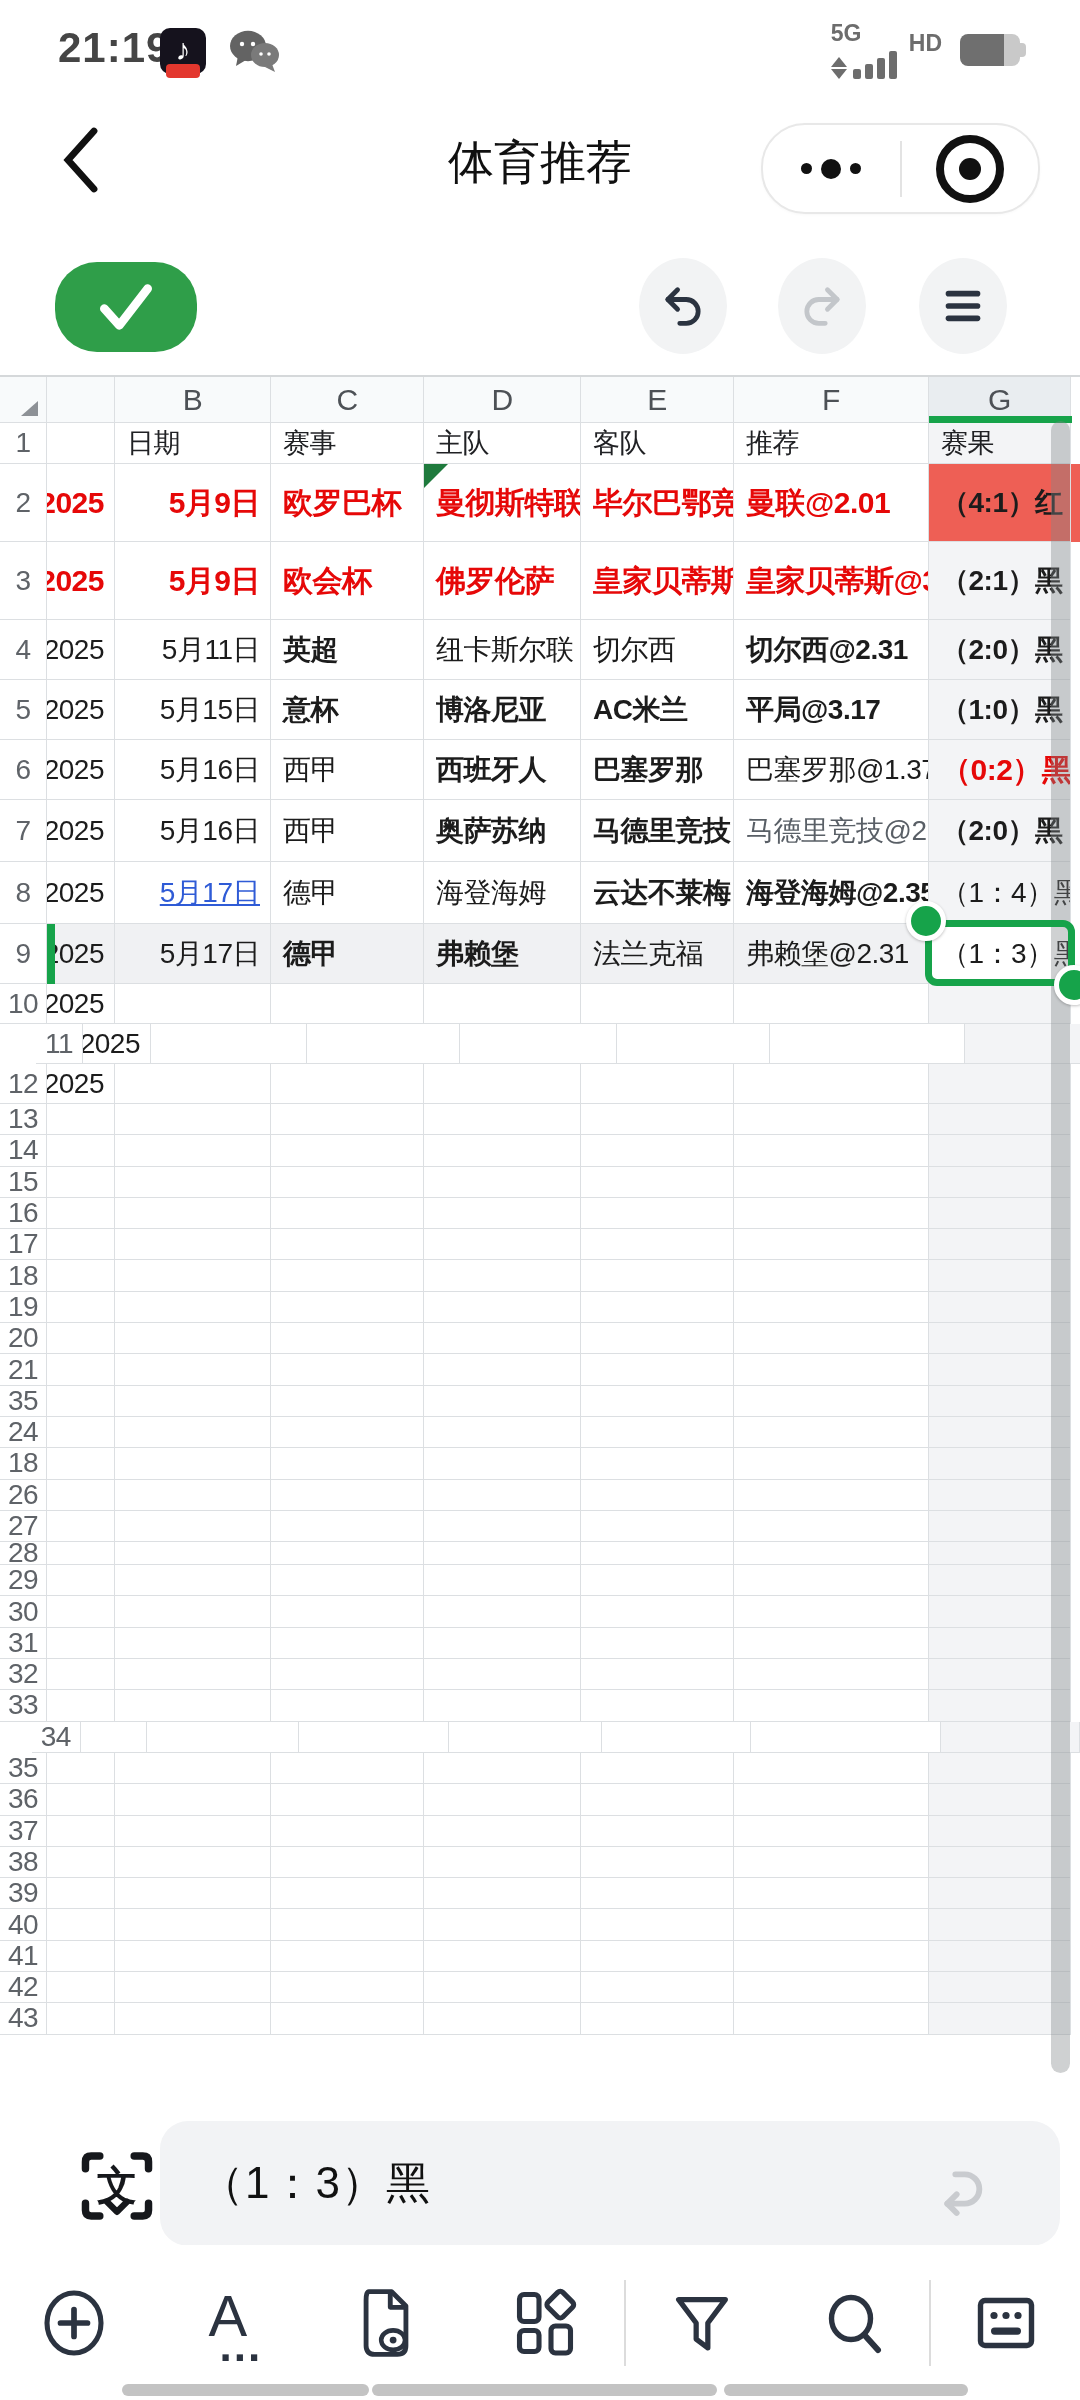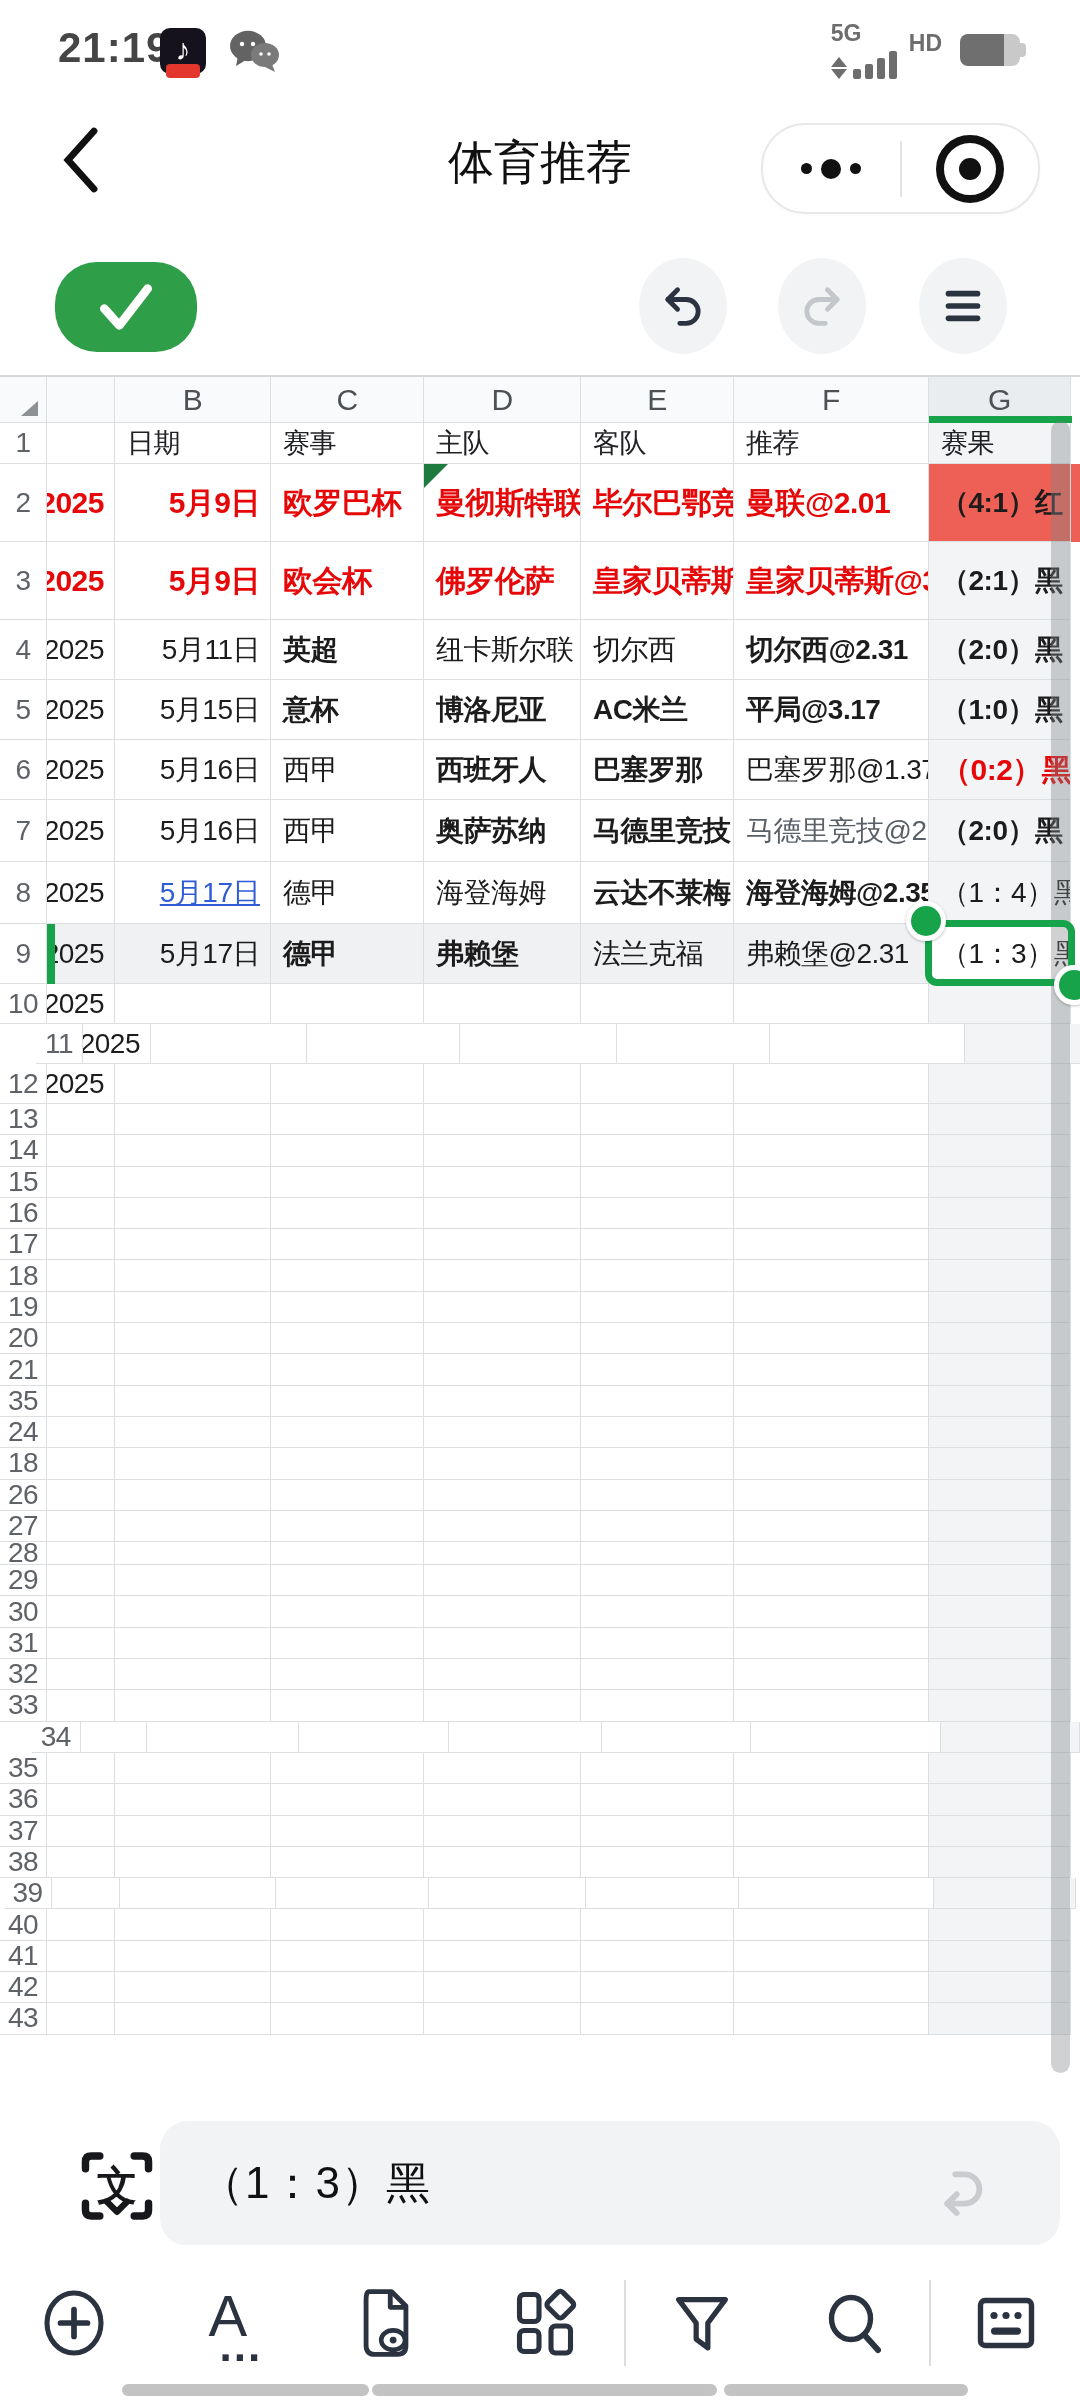--- a/index.html
+++ b/index.html
@@ -566,21 +566,21 @@
       <div class="grid-row" style="height: 31.3px;">
         <div class="cell num" style="width: 47px;">38</div>
         <div class="cell al" style="width: 68px;"></div>
         <div class="cell al" style="width: 156px;"></div>
         <div class="cell al" style="width: 153px;"></div>
         <div class="cell al" style="width: 157px;"></div>
         <div class="cell al" style="width: 153px;"></div>
         <div class="cell al" style="width: 195px;"></div>
         <div class="cell al col-g" style="width: 142px;"></div>
       </div>
-      <div class="grid-row" style="height: 31.3px; justify-content: center;">
+      <div class="grid-row" style="height: 31.3px;">
         <div class="cell num" style="width: 47px;">39</div>
         <div class="cell al" style="width: 68px;"></div>
         <div class="cell al" style="width: 156px;"></div>
         <div class="cell al" style="width: 153px;"></div>
         <div class="cell al" style="width: 157px;"></div>
         <div class="cell al" style="width: 153px;"></div>
         <div class="cell al" style="width: 195px;"></div>
         <div class="cell al col-g" style="width: 142px;"></div>
       </div>
       <div class="grid-row" style="height: 31.3px;">

